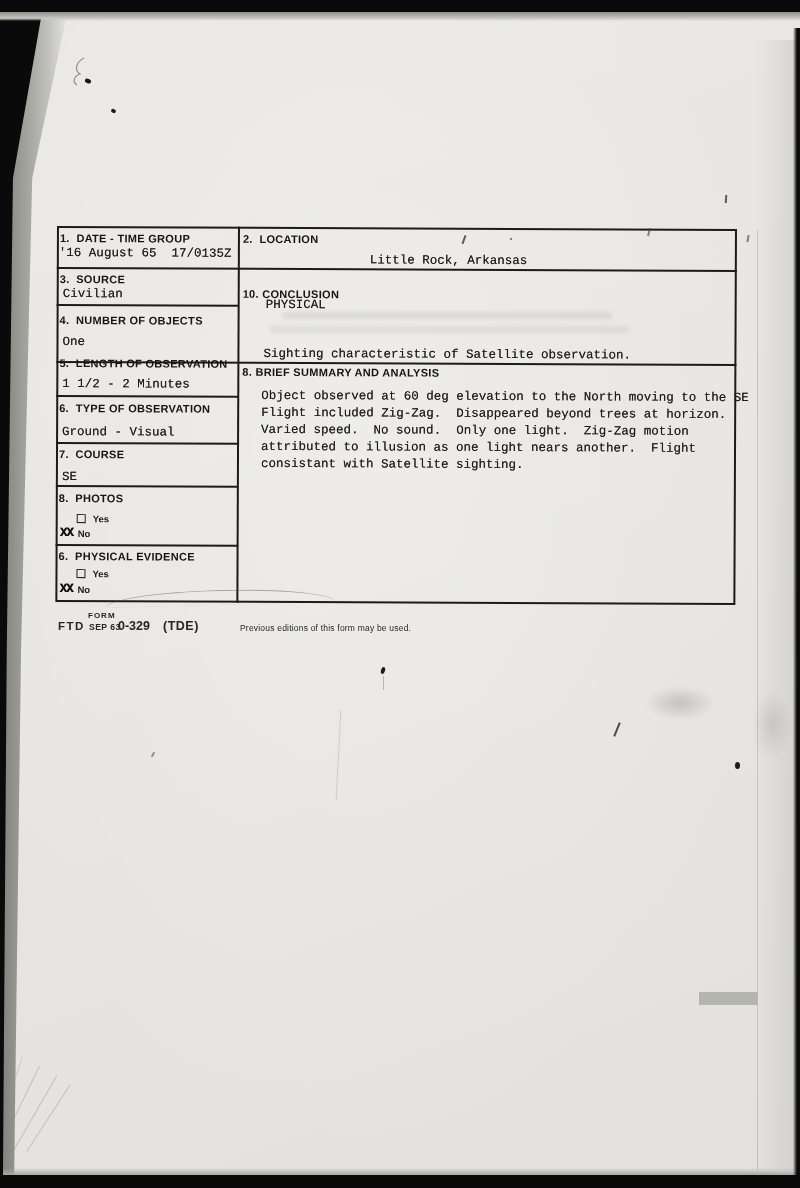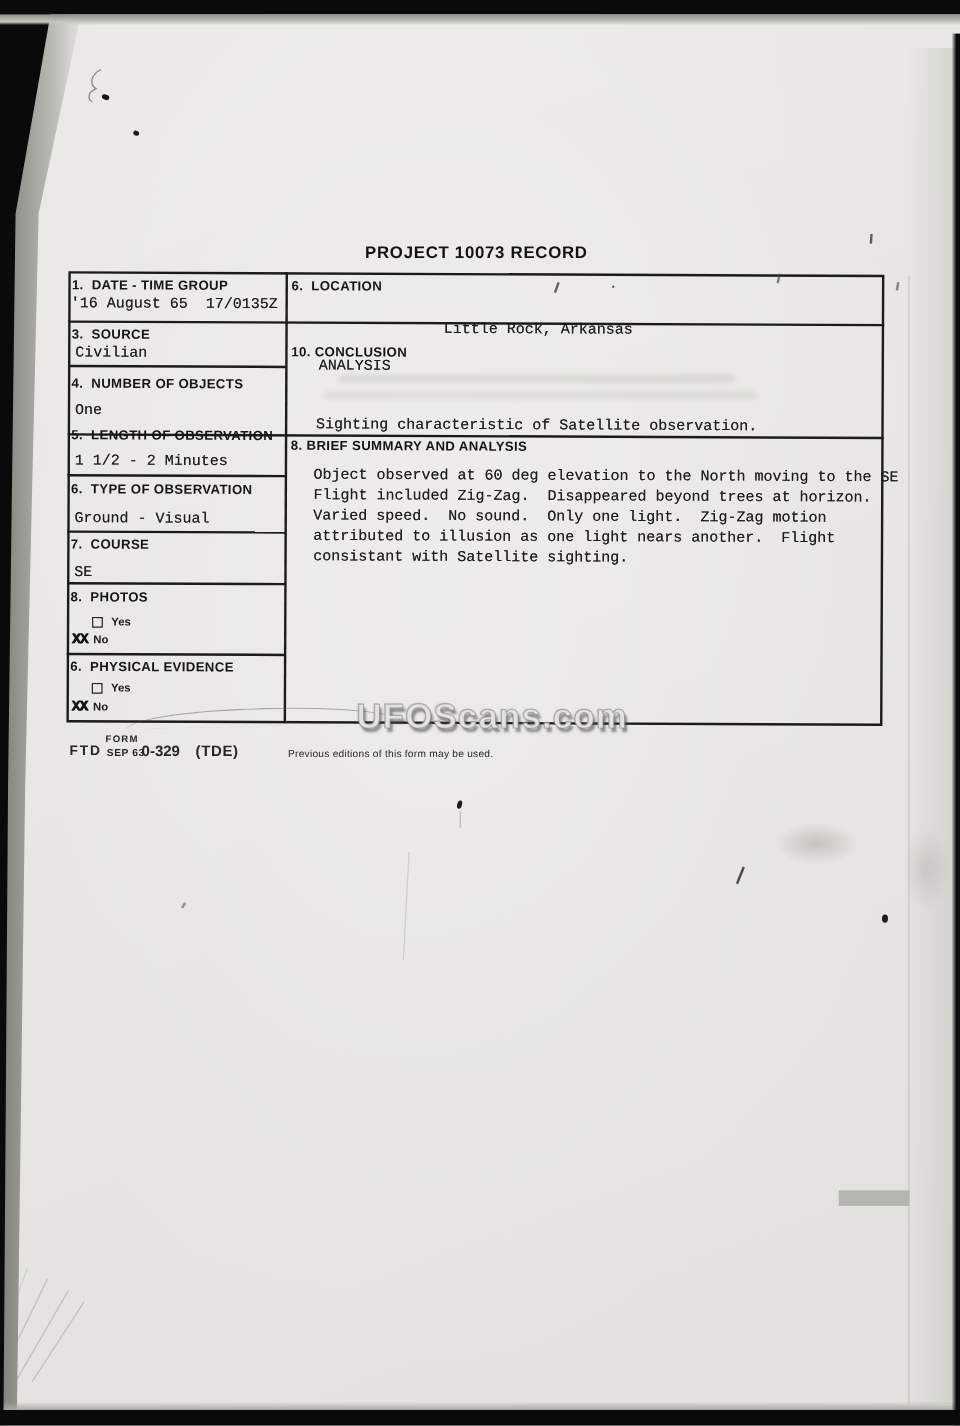--- a/index.html
+++ b/index.html
@@ -78,21 +78,20 @@
   <div class="edge-left-gray"></div>
   <div class="edge-left-black"></div>
   <div class="edge-top"></div>
   <div class="edge-top-gray"></div>
   <div class="edge-right-black"></div>
   <div class="edge-bottom"></div>
   <div class="edge-bottom-gray"></div>
   <div class="shade-right"></div>
   <div class="fold-line"></div>
 
-  <div class="doc-title">PROJECT 10073 RECORD</div>
 
   <div class="form">
     <div class="frame"></div>
     <div class="vline"></div>
     <div class="hline hl-full" style="top:41px"></div>
     <div class="hline hl-left" style="top:78px"></div>
     <div class="hline hl-full" style="top:135px"></div>
     <div class="hline hl-left" style="top:169px"></div>
     <div class="hline hl-left" style="top:216px"></div>
     <div class="hline hl-left" style="top:259px"></div>
@@ -129,36 +128,35 @@
     <span class="flabel" style="left:3px;top:324px">6.  PHYSICAL EVIDENCE</span>
     <div class="opt" style="left:21px;top:342px">
       <span class="cb"></span>
       <span>Yes</span>
     </div>
     <div class="opt" style="left:4px;top:356px">
       <span class="xmark">XX</span>
       <span>No</span>
     </div>
 
-    <span class="flabel" style="left:186px;top:6px">6.  LOCATION</span>
-    <span class="typed" style="left:313px;top:40px">Little Rock, Arkansas</span>
+    <span class="flabel" style="left:186px;top:6px">2.  LOCATION</span>
+    <span class="typed" style="left:313px;top:26px">Little Rock, Arkansas</span>
 
     <span class="flabel" style="left:186px;top:61px">10. CONCLUSION</span>
-    <span class="typed" style="left:209px;top:71px">ANALYSIS</span>
+    <span class="typed" style="left:209px;top:71px">PHYSICAL</span>
     <span class="typed" style="left:207px;top:120px">Sighting characteristic of Satellite observation.</span>
 
     <span class="flabel" style="left:186px;top:139px">8. BRIEF SUMMARY AND ANALYSIS</span>
     <div class="typed summary-body" style="left:205px;top:161px;width:510px">Object observed at 60 deg elevation to the North moving to the SE
 Flight included Zig-Zag.  Disappeared beyond trees at horizon.
 Varied speed.  No sound.  Only one light.  Zig-Zag motion
 attributed to illusion as one light nears another.  Flight
 consistant with Satellite sighting.</div>
   </div>
 
-  <div class="watermark">UFOScans.com</div>
 
   <div class="footer">
     <span class="f-form">FORM</span>
     <span class="f-ftd">FTD</span>
     <span class="f-sep">SEP 63</span>
     <span class="f-num">0-329</span>
     <span class="f-tde">(TDE)</span>
     <span class="f-note">Previous editions of this form may be used.</span>
   </div>
 

